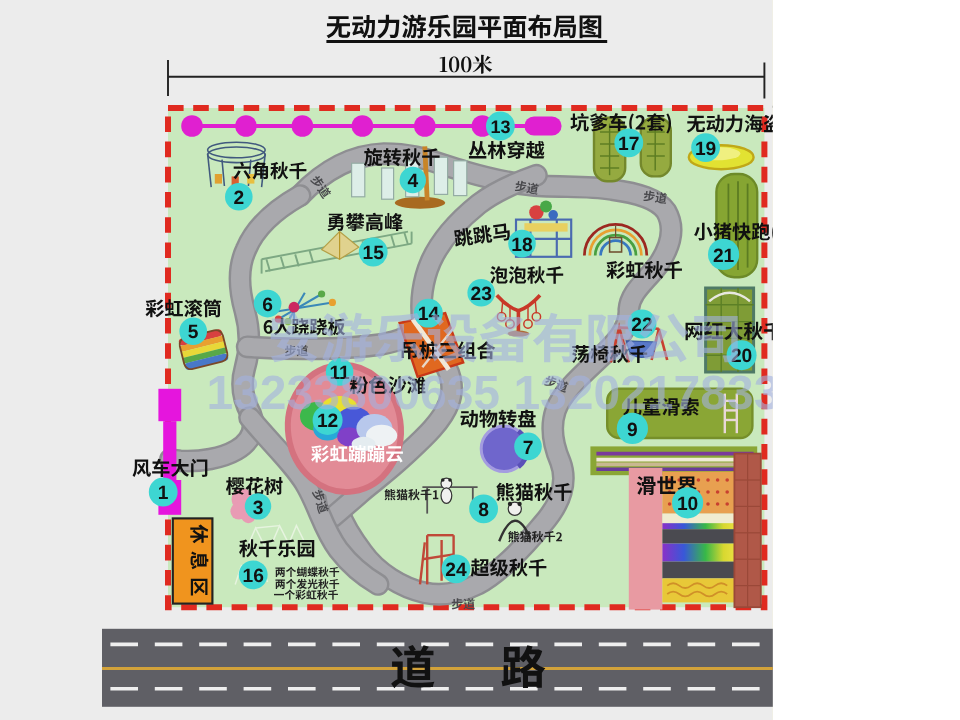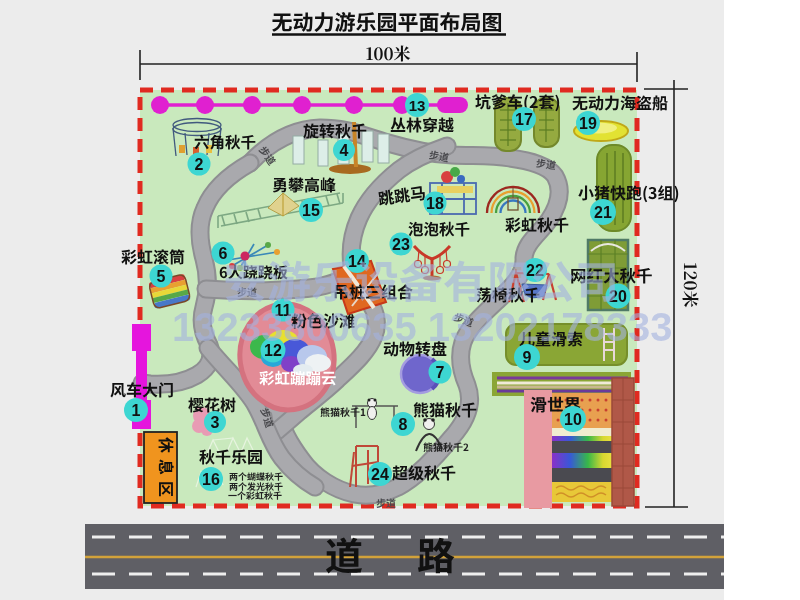--- a/index.html
+++ b/index.html
@@ -1,16 +1,16 @@
 <!DOCTYPE html>
 <html><head>
 <meta charset="utf-8">
 <style>
 html,body{margin:0;padding:0;}
-#stage{position:relative;width:724px;height:600px;overflow:hidden;background:#fef9c3;
+#stage{position:relative;width:644px;height:600px;overflow:hidden;background:#fef9c3;
   font-family:"Liberation Sans", sans-serif;}
 svg text{font-family:"Liberation Sans", sans-serif;}
 </style>
 </head>
 <body>
 <div id="stage">
 <svg width="800" height="600" viewBox="0 0 800 600">
 <defs>
         <path id="gf31859" d="M127 770 118 764C169 701 221 608 233 525C350 435 450 676 127 770ZM744 788C704 689 650 578 610 512L620 504C699 551 784 622 856 698C878 695 893 702 899 713ZM436 849V459H38L46 430H377C308 274 179 104 23 -2L31 -14C200 58 338 161 436 285V-89H459C505 -89 556 -64 556 -52V410C624 226 732 89 879 6C895 63 933 101 979 110L982 122C827 172 660 284 570 430H939C954 430 964 435 967 446C919 487 841 545 841 545L771 459H556V805C583 809 590 819 593 833Z"></path>
         <path id="gf48" d="M297 -16C428 -16 549 99 549 372C549 642 428 757 297 757C164 757 44 642 44 372C44 99 164 -16 297 -16ZM297 17C231 17 174 96 174 372C174 645 231 723 297 723C361 723 420 644 420 372C420 97 361 17 297 17Z"></path>

